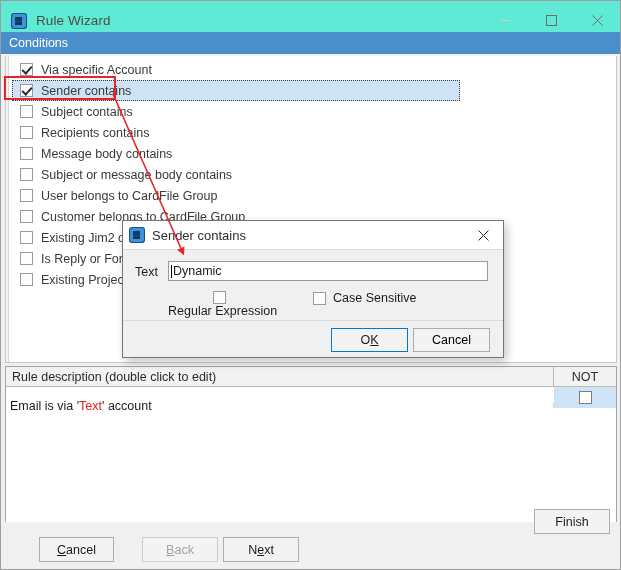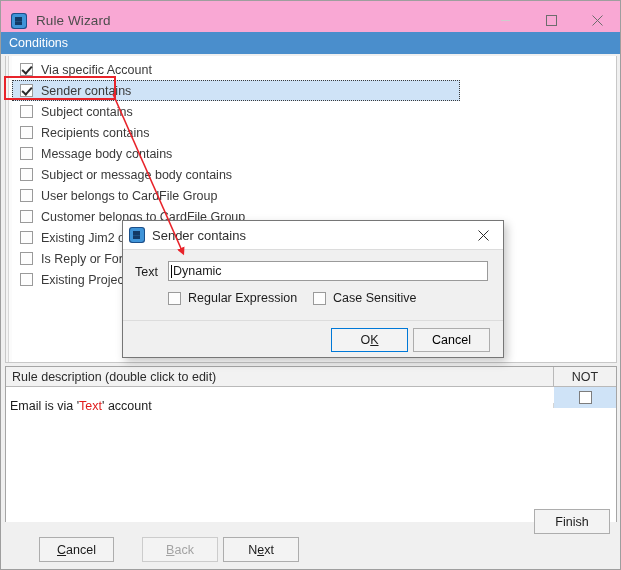--- a/index.html
+++ b/index.html
@@ -19,21 +19,21 @@
     width: 621px; height: 570px;
     background: #f0f0f0;
     border: 1px solid #9e9e9e;
     overflow: hidden;
   }
 
   
   #titlebar {
     position: absolute; left: 0; top: 0;
     width: 619px; height: 39px;
-    background: #f9a8d4;
+    background: #5eead4;
     display: flex; align-items: center;
   }
   #app-icon {
     margin-left: 10px; margin-right: 9px;
     width: 16px; height: 16px;
     flex: 0 0 auto;
   }
   #app-title {
     font-size: 13.5px;
     color: #4d4d4d;
@@ -233,21 +233,21 @@
     display: inline-block;
     width: 1px; height: 13px;
     background: #000;
     margin-right: 1px;
   }
   .dlg-check {
     position: absolute;
     display: flex; align-items: center;
     font-size: 12.5px; color: #1c1c1c;
   }
-  #dlg-regex { left: 45px; top: 41px; }
+  #dlg-regex { left: 45px; top: 41px; flex-direction: column; }
   #dlg-case  { left: 190px; top: 41px; }
   .dlg-check .cbs {
     width: 13px; height: 13px;
     border: 1px solid #9a9a9a;
     background: #fdfdfd;
     margin-right: 7px;
   }
   #dlg-footer {
     position: relative;
     height: 37px;

